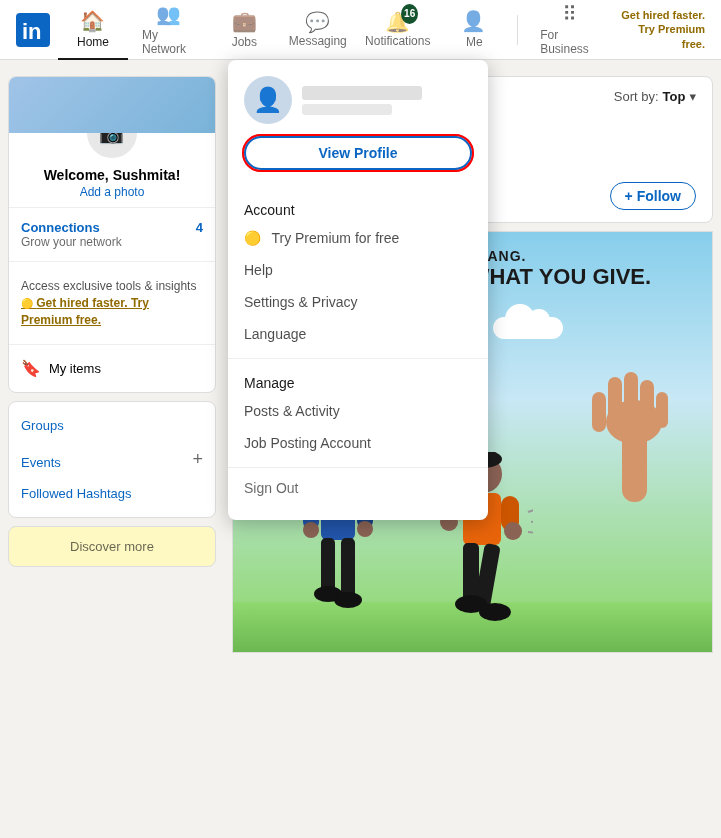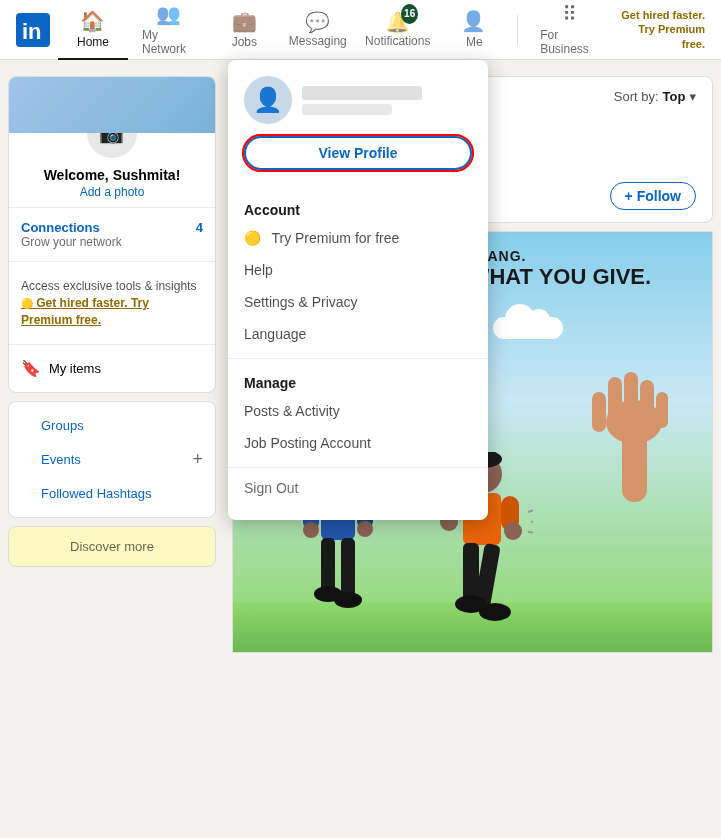--- a/index.html
+++ b/index.html
@@ -176,28 +176,27 @@
     .my-items-icon { font-size: 16px; }
 
     .sidebar-links {
       background: #fff;
       border-radius: 8px;
       border: 1px solid #ddd;
       padding: 8px 0;
     }
     .sidebar-link {
       display: flex;
-      align-items: center;
+      align-items: flex-end;
       justify-content: space-between;
       padding: 8px 12px;
       font-size: 13px;
       color: #0a66c2;
       cursor: pointer;
       font-weight: 500;
-      margin-left: 20px;
     }
     .sidebar-link-add { font-size: 18px; color: rgba(0,0,0,0.6); }
     .sidebar-discover {
       text-align: center;
       padding: 12px;
       font-size: 13px;
       color: rgba(0,0,0,0.6);
       cursor: pointer;
       background: #fef9c3;
       border-radius: 8px;
@@ -393,21 +392,21 @@
       color: #0a66c2;
       font-size: 14px;
       font-weight: 600;
       cursor: pointer;
       text-decoration: none;
       box-shadow: 0 0 0 2px rgba(220, 50, 50, 0.6);
       outline: 2px solid red;
     }
     .dropdown-section-title {
       font-size: 14px;
-      font-weight: 700;
+      font-weight: 400;
       color: #1a1a1a;
       padding: 8px 16px 4px;
     }
     .dropdown-item {
       display: flex;
       align-items: center;
       gap: 10px;
       padding: 8px 16px;
       font-size: 14px;
       color: rgba(0,0,0,0.7);

